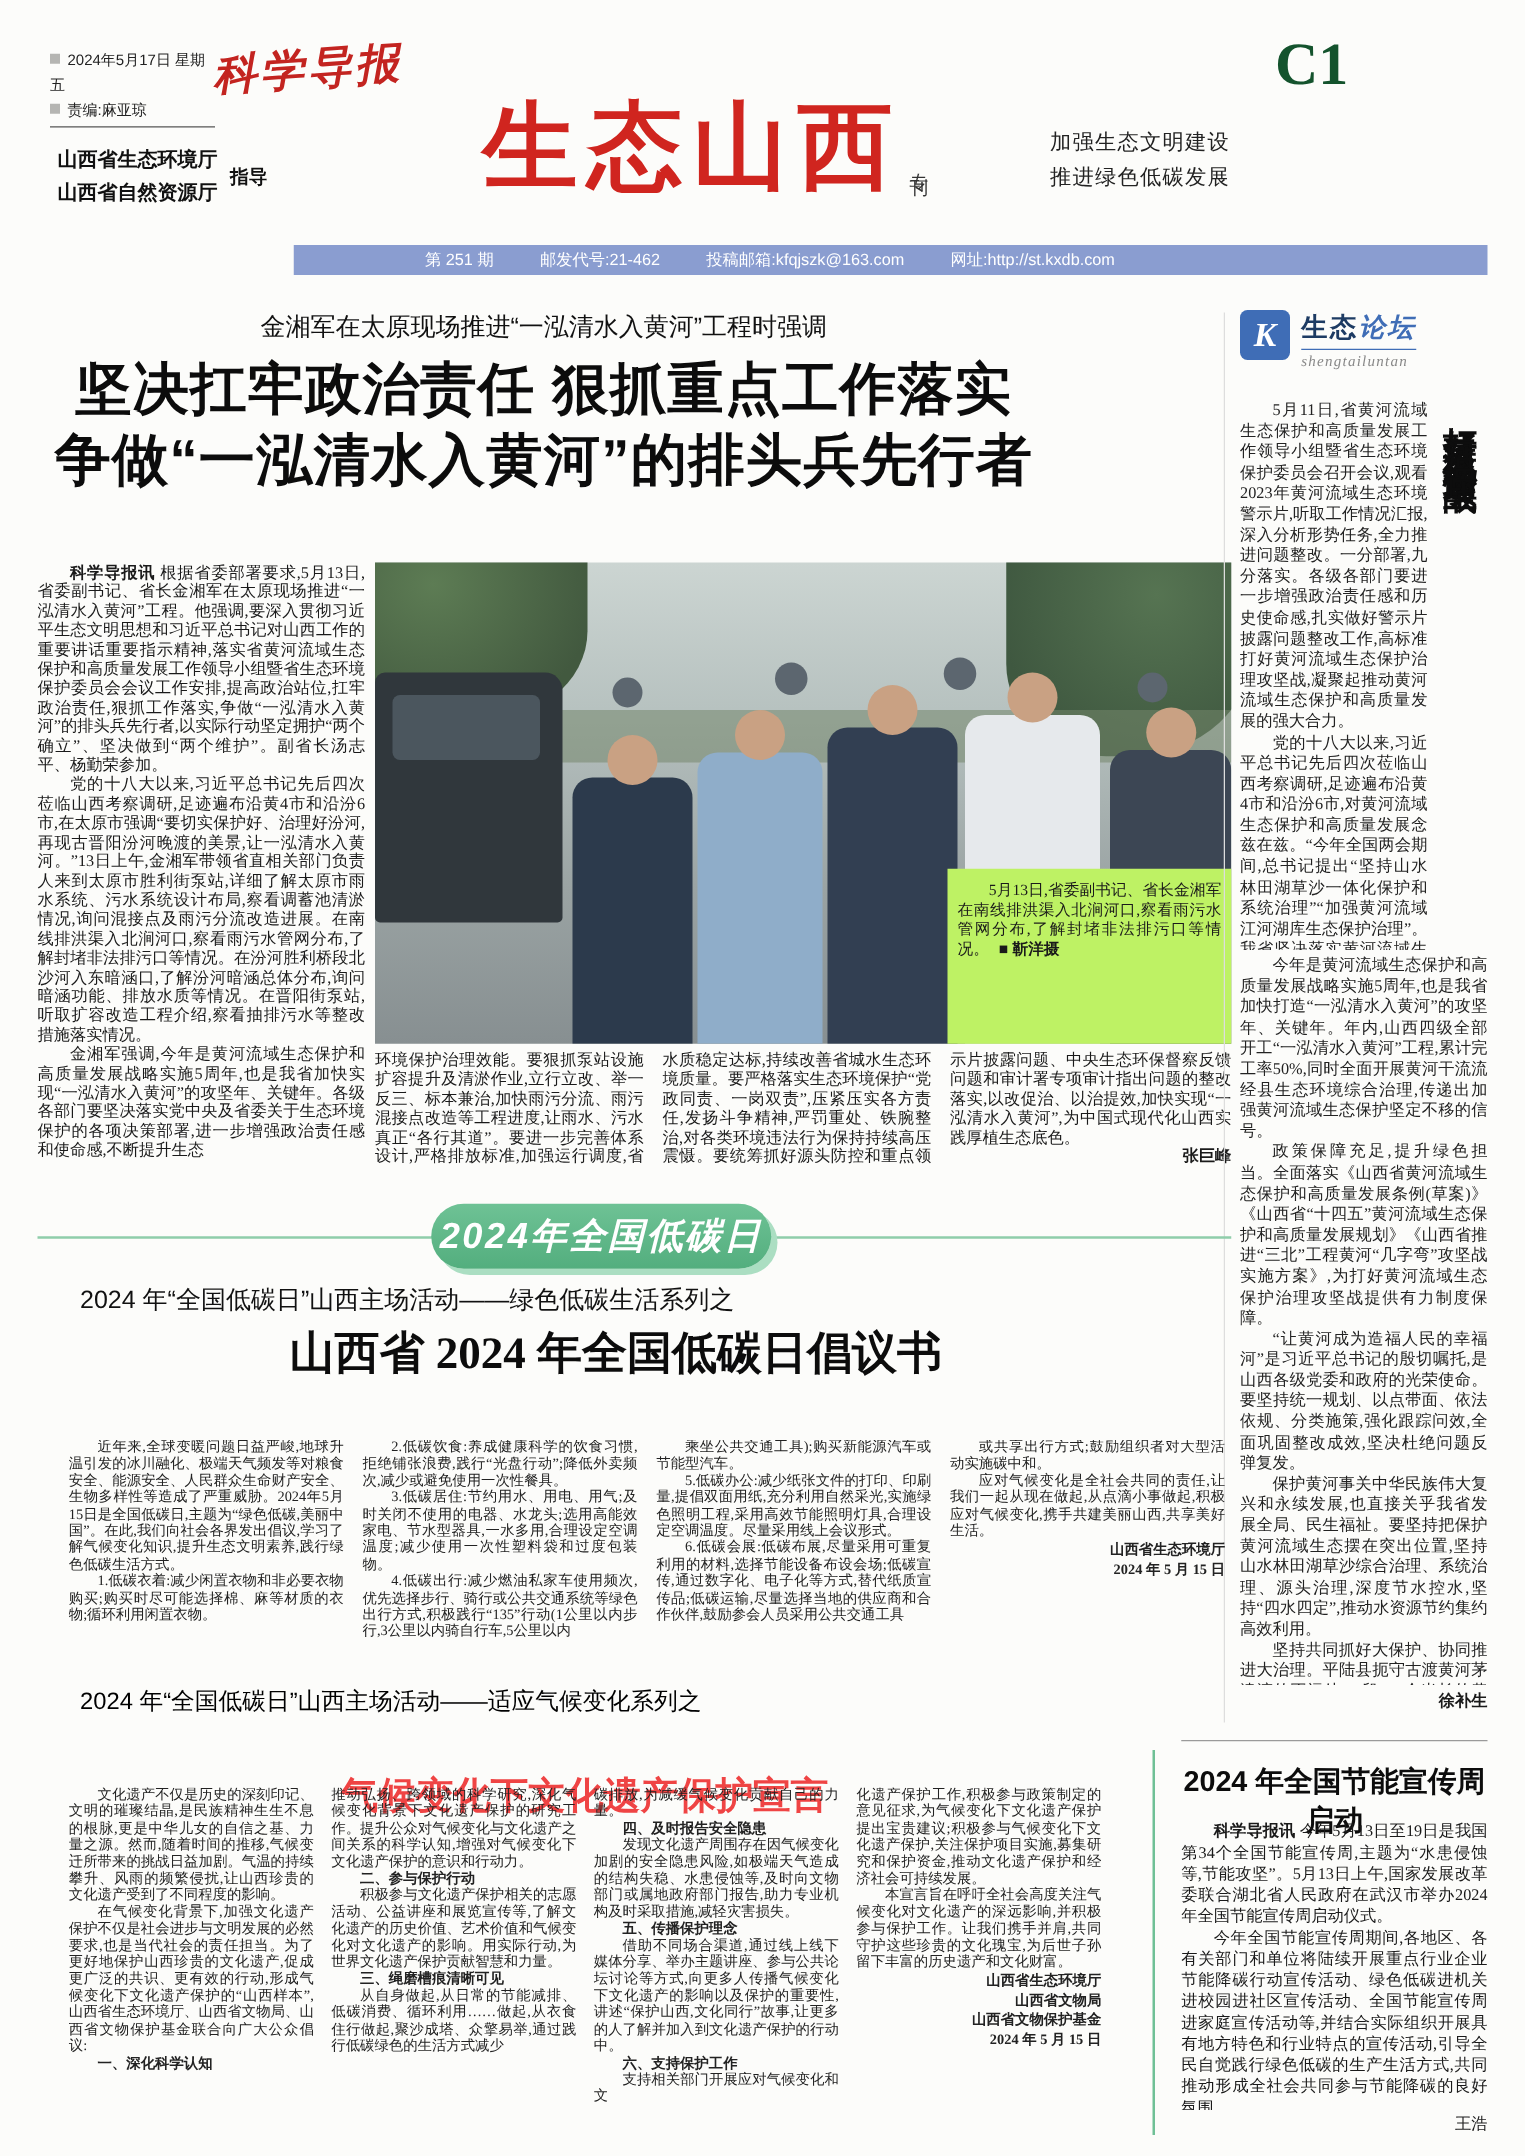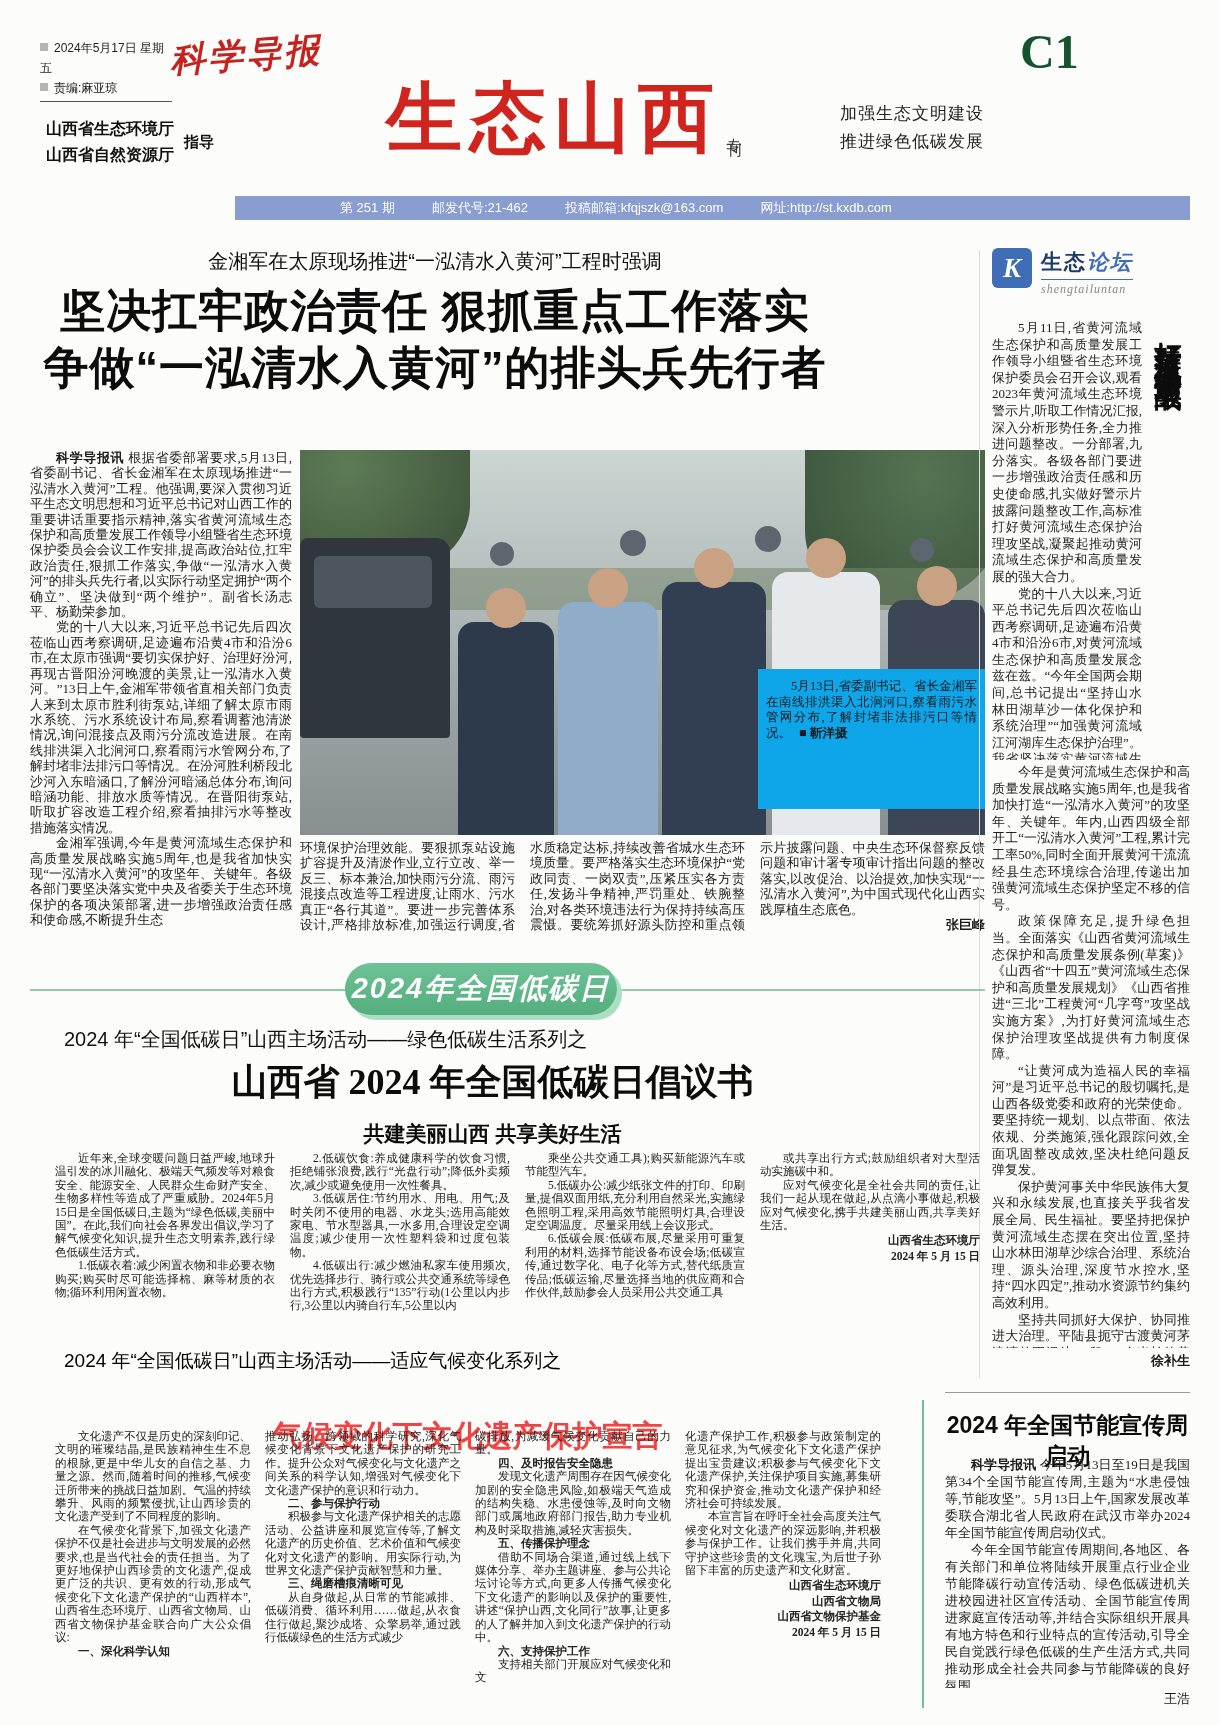--- a/index.html
+++ b/index.html
@@ -42,21 +42,21 @@
   #photo{left:300px;top:450px;width:685px;height:385px;overflow:hidden;
          background:linear-gradient(180deg,#ccd5d2 0%,#b6c1bf 32%,#9aa3a3 68%,#878f91 100%);}
   .tree{position:absolute;border-radius:0 0 50% 40%;}
   .hedge{position:absolute;left:0;top:118px;width:685px;height:42px;background:#74876c;opacity:.55;}
   .van{position:absolute;left:0;top:88px;width:150px;height:200px;background:#30373c;border-radius:8px 14px 4px 4px;}
   .van:before{content:"";position:absolute;left:14px;top:18px;width:118px;height:52px;background:#4b565e;border-radius:6px;}
   .pr{position:absolute;border-radius:16px 16px 0 0;}
   .pr:before{content:"";position:absolute;left:50%;transform:translateX(-50%);top:-34px;width:40px;height:40px;
              border-radius:50%;background:#c9a183;}
   .bghead{position:absolute;border-radius:50%;background:#5c666f;}
-  #caption{left:758px;top:669px;width:227px;height:140px;background:#0ea5e9;box-sizing:border-box;
+  #caption{left:758px;top:695px;width:227px;height:140px;background:#bef264;box-sizing:border-box;
            padding:10px 8px 0 8px;}
   .cap{margin:0;font-size:12.5px;line-height:15.5px;text-indent:2em;text-align:justify;}
   .credit{font-family:"Liberation Sans",sans-serif;font-weight:bold;white-space:nowrap;padding-left:8px;}
   
   #vrule{left:979px;top:250px;width:1px;height:1128px;background:#ddd;}
   #forumlogo{left:992px;top:248px;width:198px;display:flex;gap:9px;align-items:flex-start;}
   .klogo{width:40px;height:40px;background:#3f6db6;border-radius:6px;color:#fff;font-weight:bold;
          font-style:italic;font-size:27px;display:flex;align-items:center;justify-content:center;}
   .ftitle{font-size:21px;font-weight:bold;border-bottom:1px solid #3f6db6;padding-bottom:3px;letter-spacing:2px;}
   .ft1{color:#1d3b63;}
@@ -200,21 +200,20 @@
     <p class="para"><b>科学导报讯 </b><span>今年5月13日至19日是我国第34个全国节能宣传周,主题为“水患侵蚀等,节能攻坚”。5月13日上午,国家发展改革委联合湖北省人民政府在武汉市举办2024年全国节能宣传周启动仪式。</span></p>
     <p class="para">今年全国节能宣传周期间,各地区、各有关部门和单位将陆续开展重点行业企业节能降碳行动宣传活动、绿色低碳进机关进校园进社区宣传活动、全国节能宣传周进家庭宣传活动等,并结合实际组织开展具有地方特色和行业特点的宣传活动,引导全民自觉践行绿色低碳的生产生活方式,共同推动形成全社会共同参与节能降碳的良好氛围。</p>
   </div>
   <div class="abs" id="jnAuthor">王浩</div>
 
   <div class="abs" id="lcline"></div>
   <div class="abs" id="lcbadge">2024年全国低碳日</div>
 
   <div class="abs" id="cyKicker">2024 年“全国低碳日”山西主场活动——绿色低碳生活系列之</div>
   <div class="abs" id="cyTitle">山西省 2024 年全国低碳日倡议书</div>
-  <div class="abs" id="cySub">共建美丽山西 共享美好生活</div>
   <div class="abs" id="cyCols">
     <div class="cycol kai">
         <p class="para">近年来,全球变暖问题日益严峻,地球升温引发的冰川融化、极端天气频发等对粮食安全、能源安全、人民群众生命财产安全、生物多样性等造成了严重威胁。2024年5月15日是全国低碳日,主题为“绿色低碳,美丽中国”。在此,我们向社会各界发出倡议,学习了解气候变化知识,提升生态文明素养,践行绿色低碳生活方式。</p>
         <p class="para">1.低碳衣着:减少闲置衣物和非必要衣物购买;购买时尽可能选择棉、麻等材质的衣物;循环利用闲置衣物。</p>
       </div>
     <div class="cycol kai">
         <p class="para">2.低碳饮食:养成健康科学的饮食习惯,拒绝铺张浪费,践行“光盘行动”;降低外卖频次,减少或避免使用一次性餐具。</p>
         <p class="para">3.低碳居住:节约用水、用电、用气;及时关闭不使用的电器、水龙头;选用高能效家电、节水型器具,一水多用,合理设定空调温度;减少使用一次性塑料袋和过度包装物。</p>
         <p class="para">4.低碳出行:减少燃油私家车使用频次,优先选择步行、骑行或公共交通系统等绿色出行方式,积极践行“135”行动(1公里以内步行,3公里以内骑自行车,5公里以内</p>
       </div>

